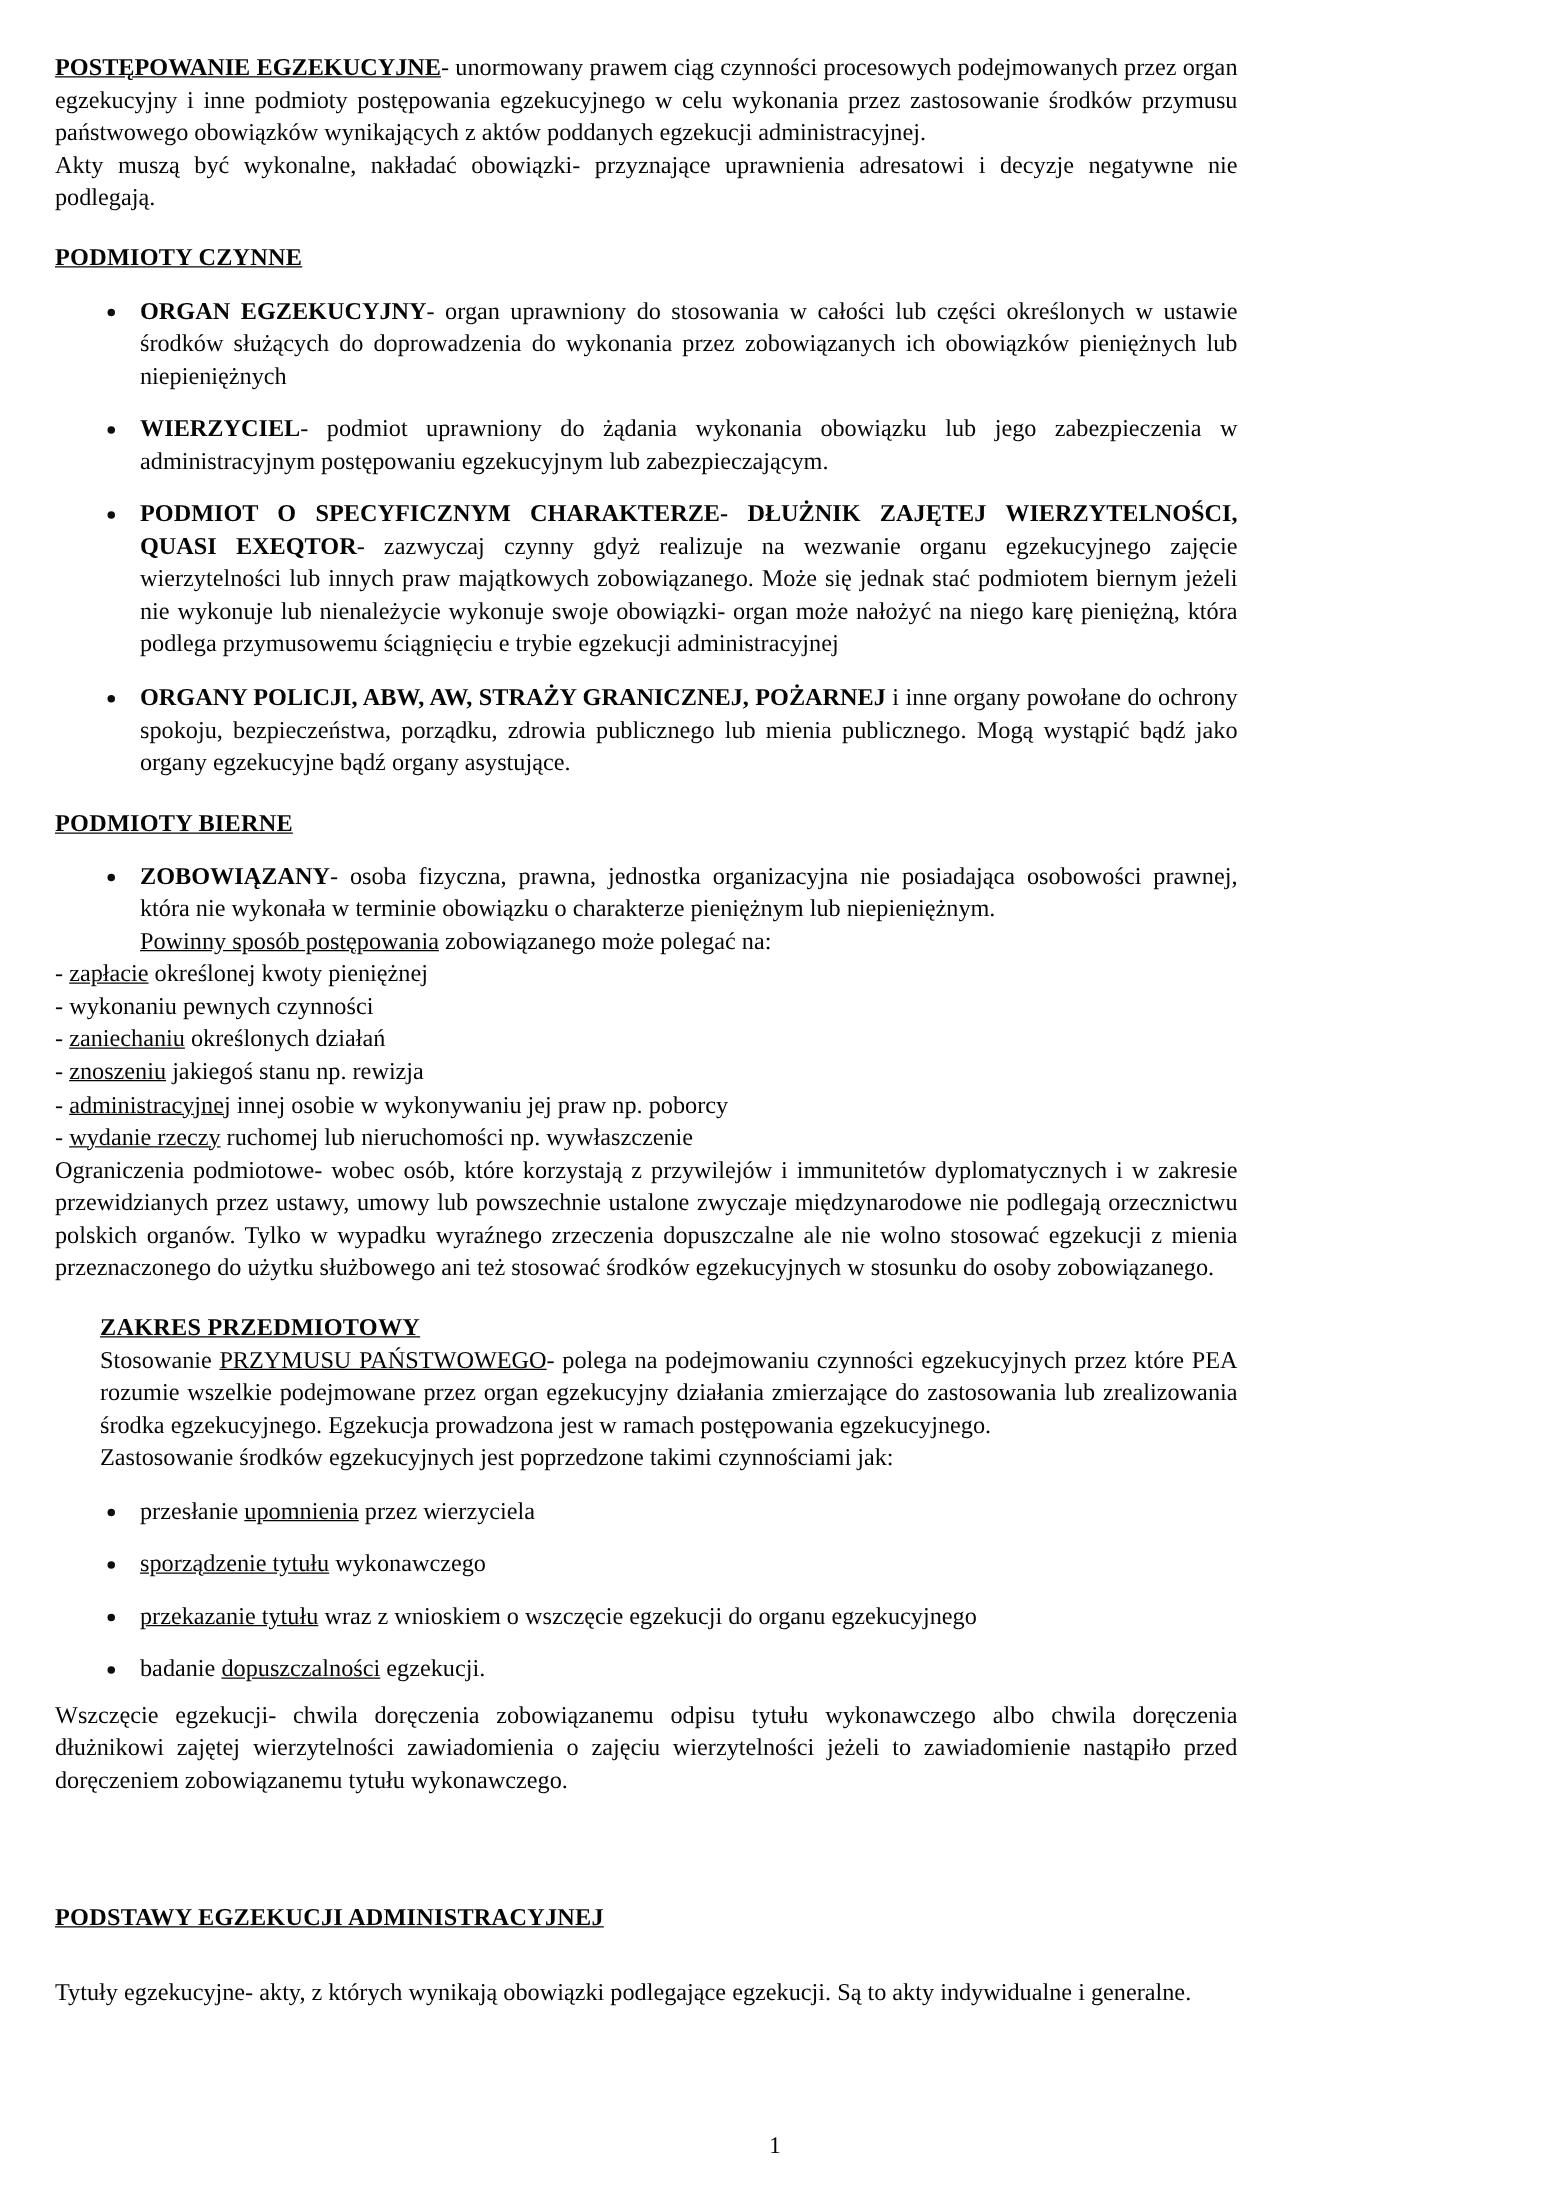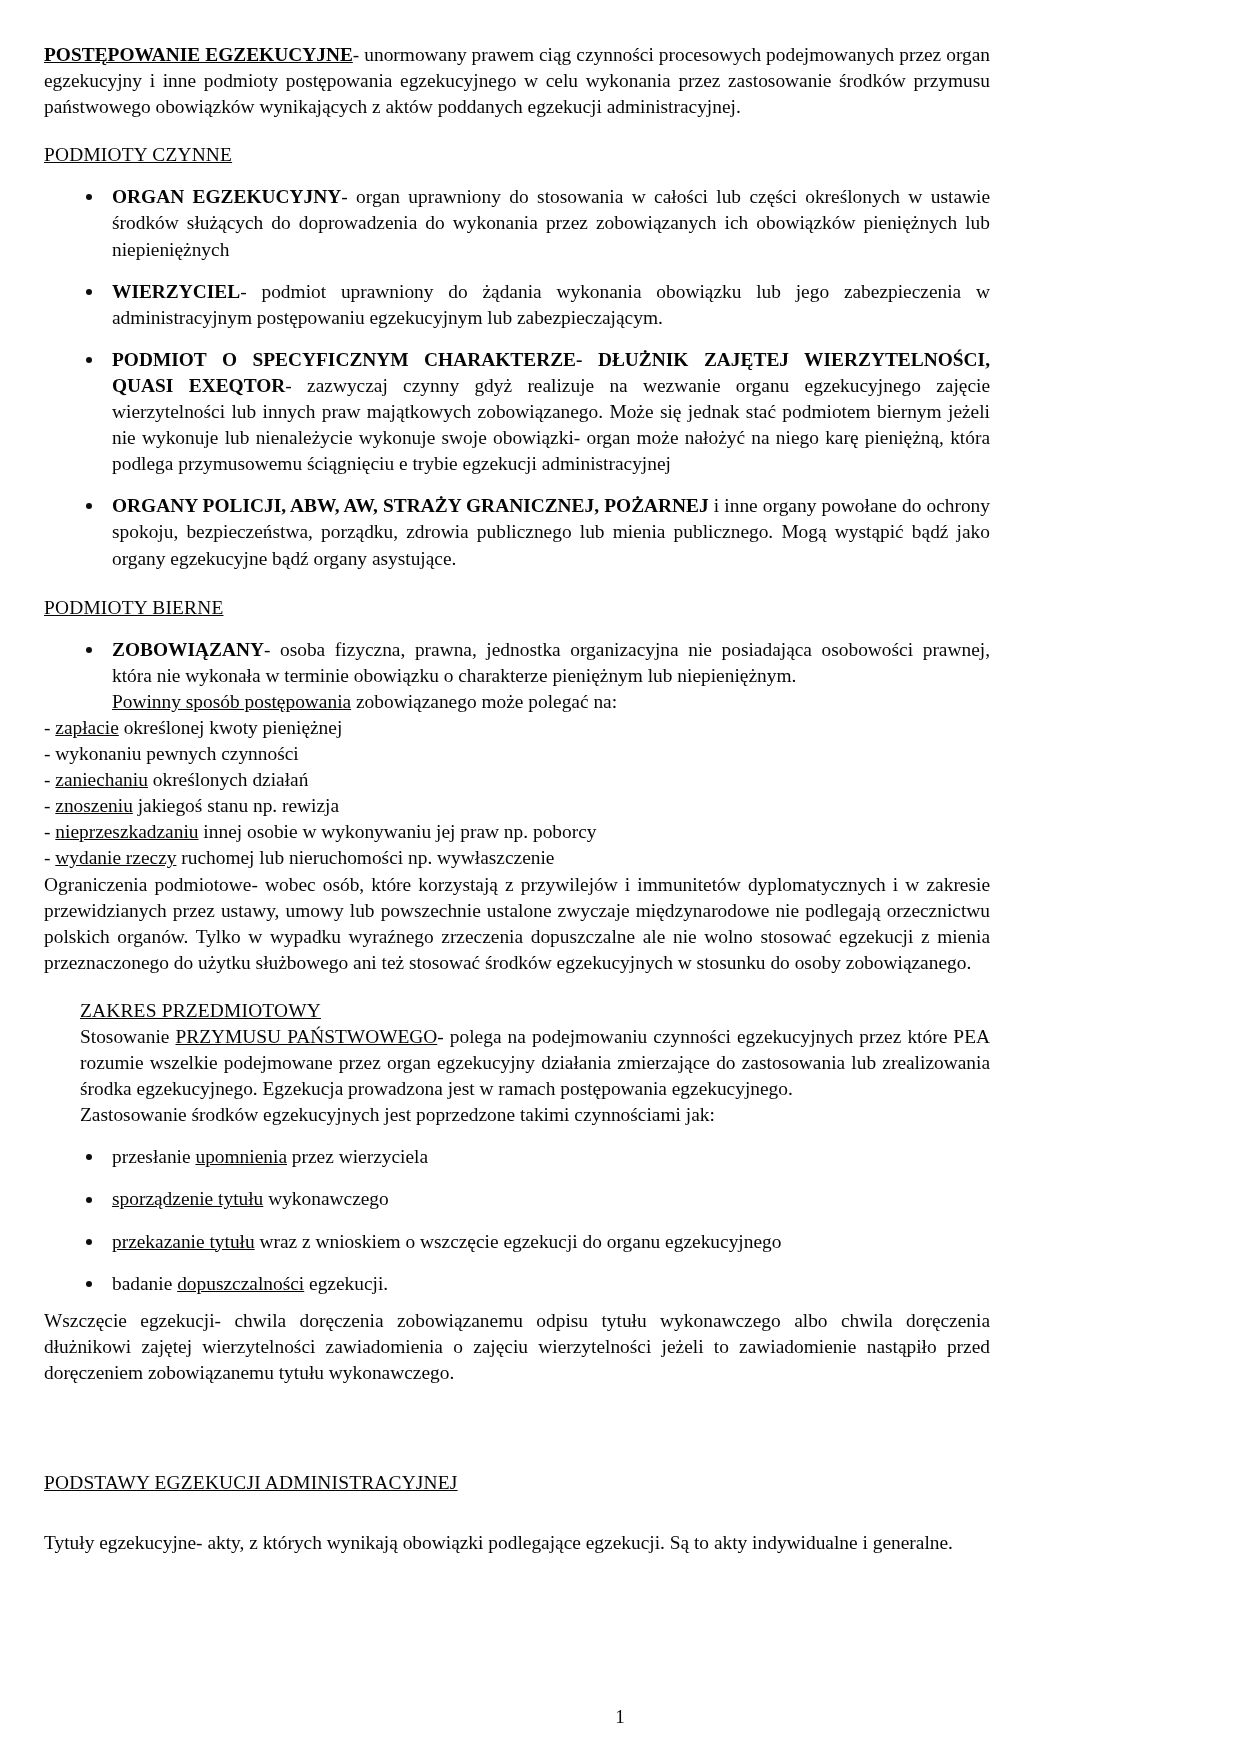--- a/index.html
+++ b/index.html
@@ -39,21 +39,21 @@
     text-align: left;
   }
   b, .b {
     font-weight: bold;
   }
   .u {
     text-decoration: underline;
     text-align: right;
   }
   .hdr {
-    font-weight: normal;
+    font-weight: bold;
     text-decoration: underline;
     letter-spacing: 0.2px;
     text-align: left;
   }
   .spacer-md { height: 22px; }
   .spacer-lg { height: 34px; }
   .spacer-xxl { height: 84px; }
 
   ul.bul {
     list-style: none;
@@ -107,20 +107,21 @@
     filter: contrast(1.03);
   }
 </style>
 </head>
 <body>
 
 <div class="page scan">
   <div class="doc">
 
     <p class="para"><b class="u"><span>POSTĘPOWANIE EGZEKUCYJNE</span></b><span>- unormowany prawem ciąg czynności procesowych podejmowanych przez organ egzekucyjny i inne podmioty postępowania egzekucyjnego w celu wykonania przez zastosowanie środków przymusu państwowego obowiązków wynikających z aktów poddanych egzekucji administracyjnej.</span></p>
+    <p class="para">Akty muszą być wykonalne, nakładać obowiązki- przyznające uprawnienia adresatowi i decyzje negatywne nie podlegają.</p>
 
     <div class="spacer-md"></div>
 
     <div class="hdr">PODMIOTY CZYNNE</div>
     <ul class="bul">
       <li><b>ORGAN EGZEKUCYJNY</b><span>- organ uprawniony do stosowania w całości lub części określonych w ustawie środków służących do doprowadzenia do wykonania przez zobowiązanych ich obowiązków pieniężnych lub niepieniężnych</span></li>
       <li><b>WIERZYCIEL</b><span>- podmiot uprawniony do żądania wykonania obowiązku lub jego zabezpieczenia w administracyjnym postępowaniu egzekucyjnym lub zabezpieczającym.</span></li>
       <li><b>PODMIOT O SPECYFICZNYM CHARAKTERZE- DŁUŻNIK ZAJĘTEJ WIERZYTELNOŚCI, QUASI EXEQTOR</b><span>- zazwyczaj czynny gdyż realizuje na wezwanie organu egzekucyjnego zajęcie wierzytelności lub innych praw majątkowych zobowiązanego. Może się jednak stać podmiotem biernym jeżeli nie wykonuje lub nienależycie wykonuje swoje obowiązki- organ może nałożyć na niego karę pieniężną, która podlega przymusowemu ściągnięciu e trybie egzekucji administracyjnej</span></li>
       <li><b>ORGANY POLICJI, ABW, AW, STRAŻY GRANICZNEJ, POŻARNEJ</b><span> i inne organy powołane do ochrony spokoju, bezpieczeństwa, porządku, zdrowia publicznego lub mienia publicznego. Mogą wystąpić bądź jako organy egzekucyjne bądź organy asystujące.</span></li>
     </ul>
@@ -131,21 +132,21 @@
     <ul class="bul tight">
       <li><b>ZOBOWIĄZANY</b><span>- osoba fizyczna, prawna, jednostka organizacyjna nie posiadająca osobowości prawnej, która nie wykonała w terminie obowiązku o charakterze pieniężnym lub niepieniężnym.</span></li>
     </ul>
     <div class="indent-block para-left"><span class="u">Powinny sposób postępowania</span><span> zobowiązanego może polegać na:</span></div>
 
     <ul class="dash-list">
       <li><span>- </span><span class="u">zapłacie</span><span> określonej kwoty pieniężnej</span></li>
       <li><span>- </span><span class="u"></span><span>wykonaniu pewnych czynności</span></li>
       <li><span>- </span><span class="u">zaniechaniu</span><span> określonych działań</span></li>
       <li><span>- </span><span class="u">znoszeniu</span><span> jakiegoś stanu np. rewizja</span></li>
-      <li><span>- </span><span class="u">nieprzeszkadzaniu</span><span> innej osobie w wykonywaniu jej praw np. poborcy</span></li>
+      <li><span>- </span><span class="u">administracyjnej</span><span> innej osobie w wykonywaniu jej praw np. poborcy</span></li>
       <li><span>- </span><span class="u">wydanie rzeczy</span><span> ruchomej lub nieruchomości np. wywłaszczenie</span></li>
     </ul>
 
     <p class="para">Ograniczenia podmiotowe- wobec osób, które korzystają z przywilejów i immunitetów dyplomatycznych i w zakresie przewidzianych przez ustawy, umowy lub powszechnie ustalone zwyczaje międzynarodowe nie podlegają orzecznictwu polskich organów. Tylko w wypadku wyraźnego zrzeczenia dopuszczalne ale nie wolno stosować egzekucji z mienia przeznaczonego do użytku służbowego ani też stosować środków egzekucyjnych w stosunku do osoby zobowiązanego.</p>
 
     <div class="spacer-md"></div>
 
     <div class="hdr" style="padding-left:36px;">ZAKRES PRZEDMIOTOWY</div>
     <p class="para" style="padding-left:36px;"><span>Stosowanie </span><span class="u">PRZYMUSU PAŃSTWOWEGO</span><span>- polega na podejmowaniu czynności egzekucyjnych przez które PEA rozumie wszelkie podejmowane przez organ egzekucyjny działania zmierzające do zastosowania lub zrealizowania środka egzekucyjnego. Egzekucja prowadzona jest w ramach postępowania egzekucyjnego.</span></p>
     <p class="para-left" style="padding-left:36px;">Zastosowanie środków egzekucyjnych jest poprzedzone takimi czynnościami jak:</p>

